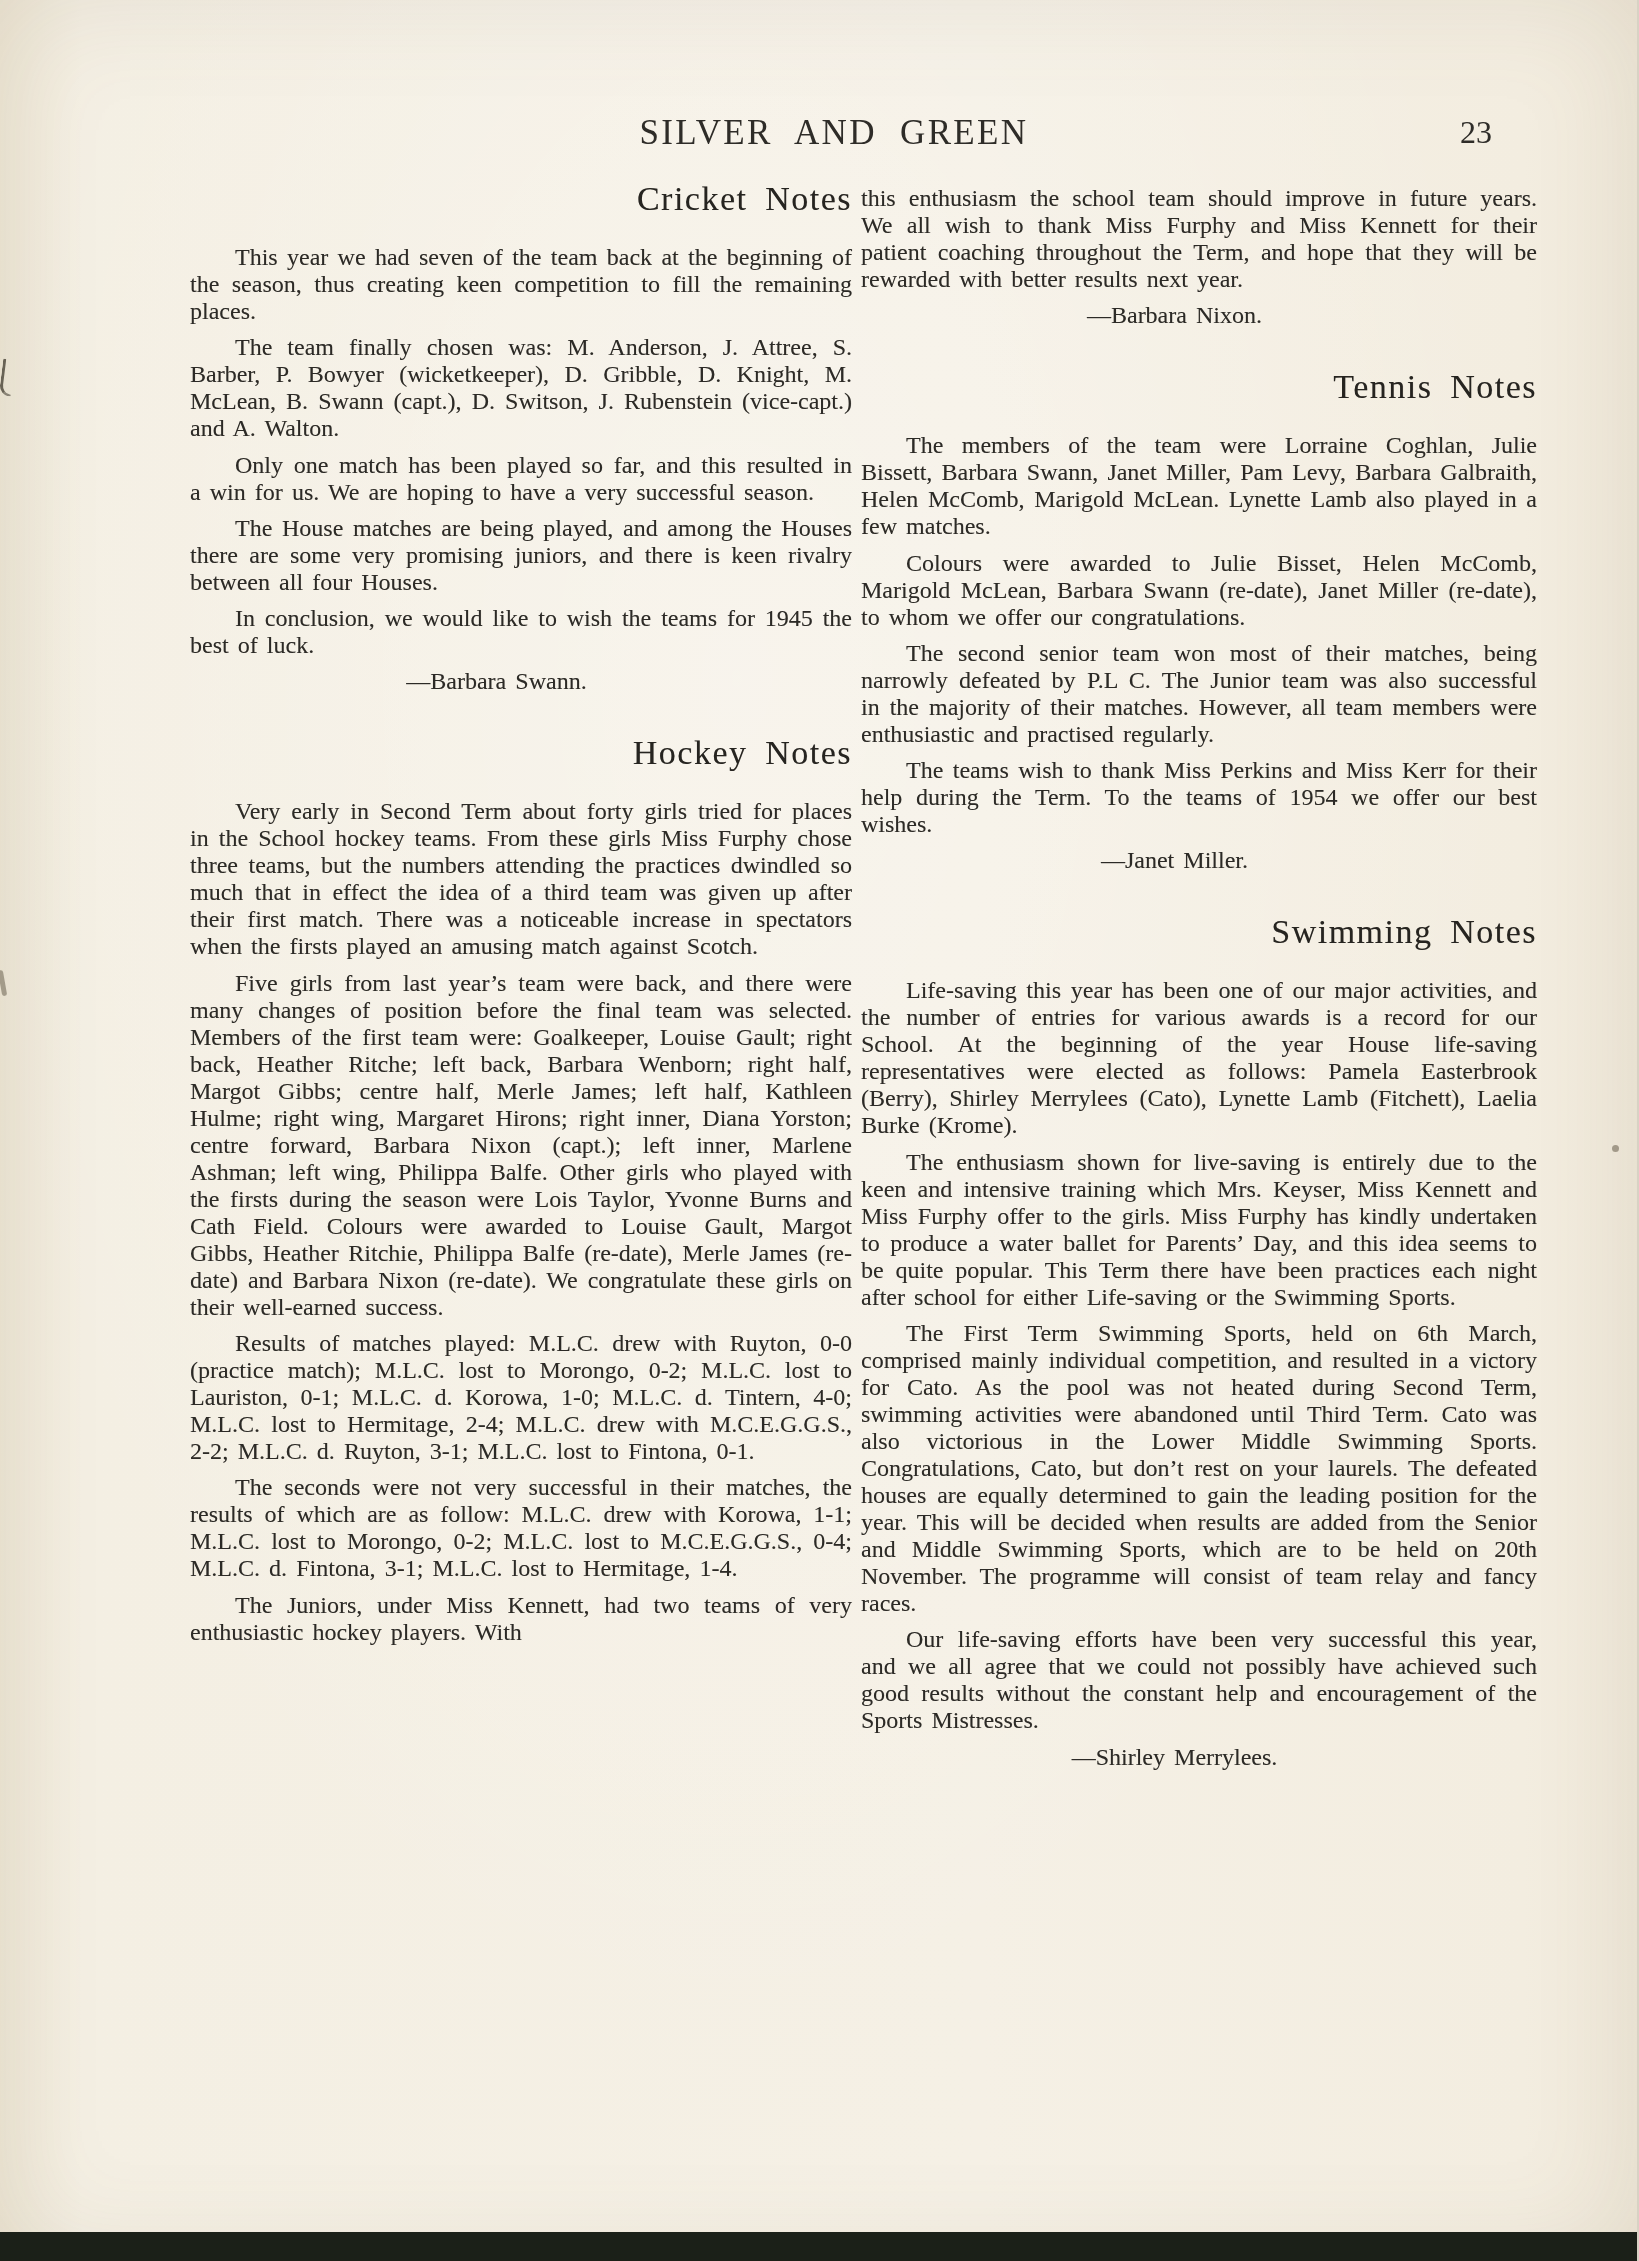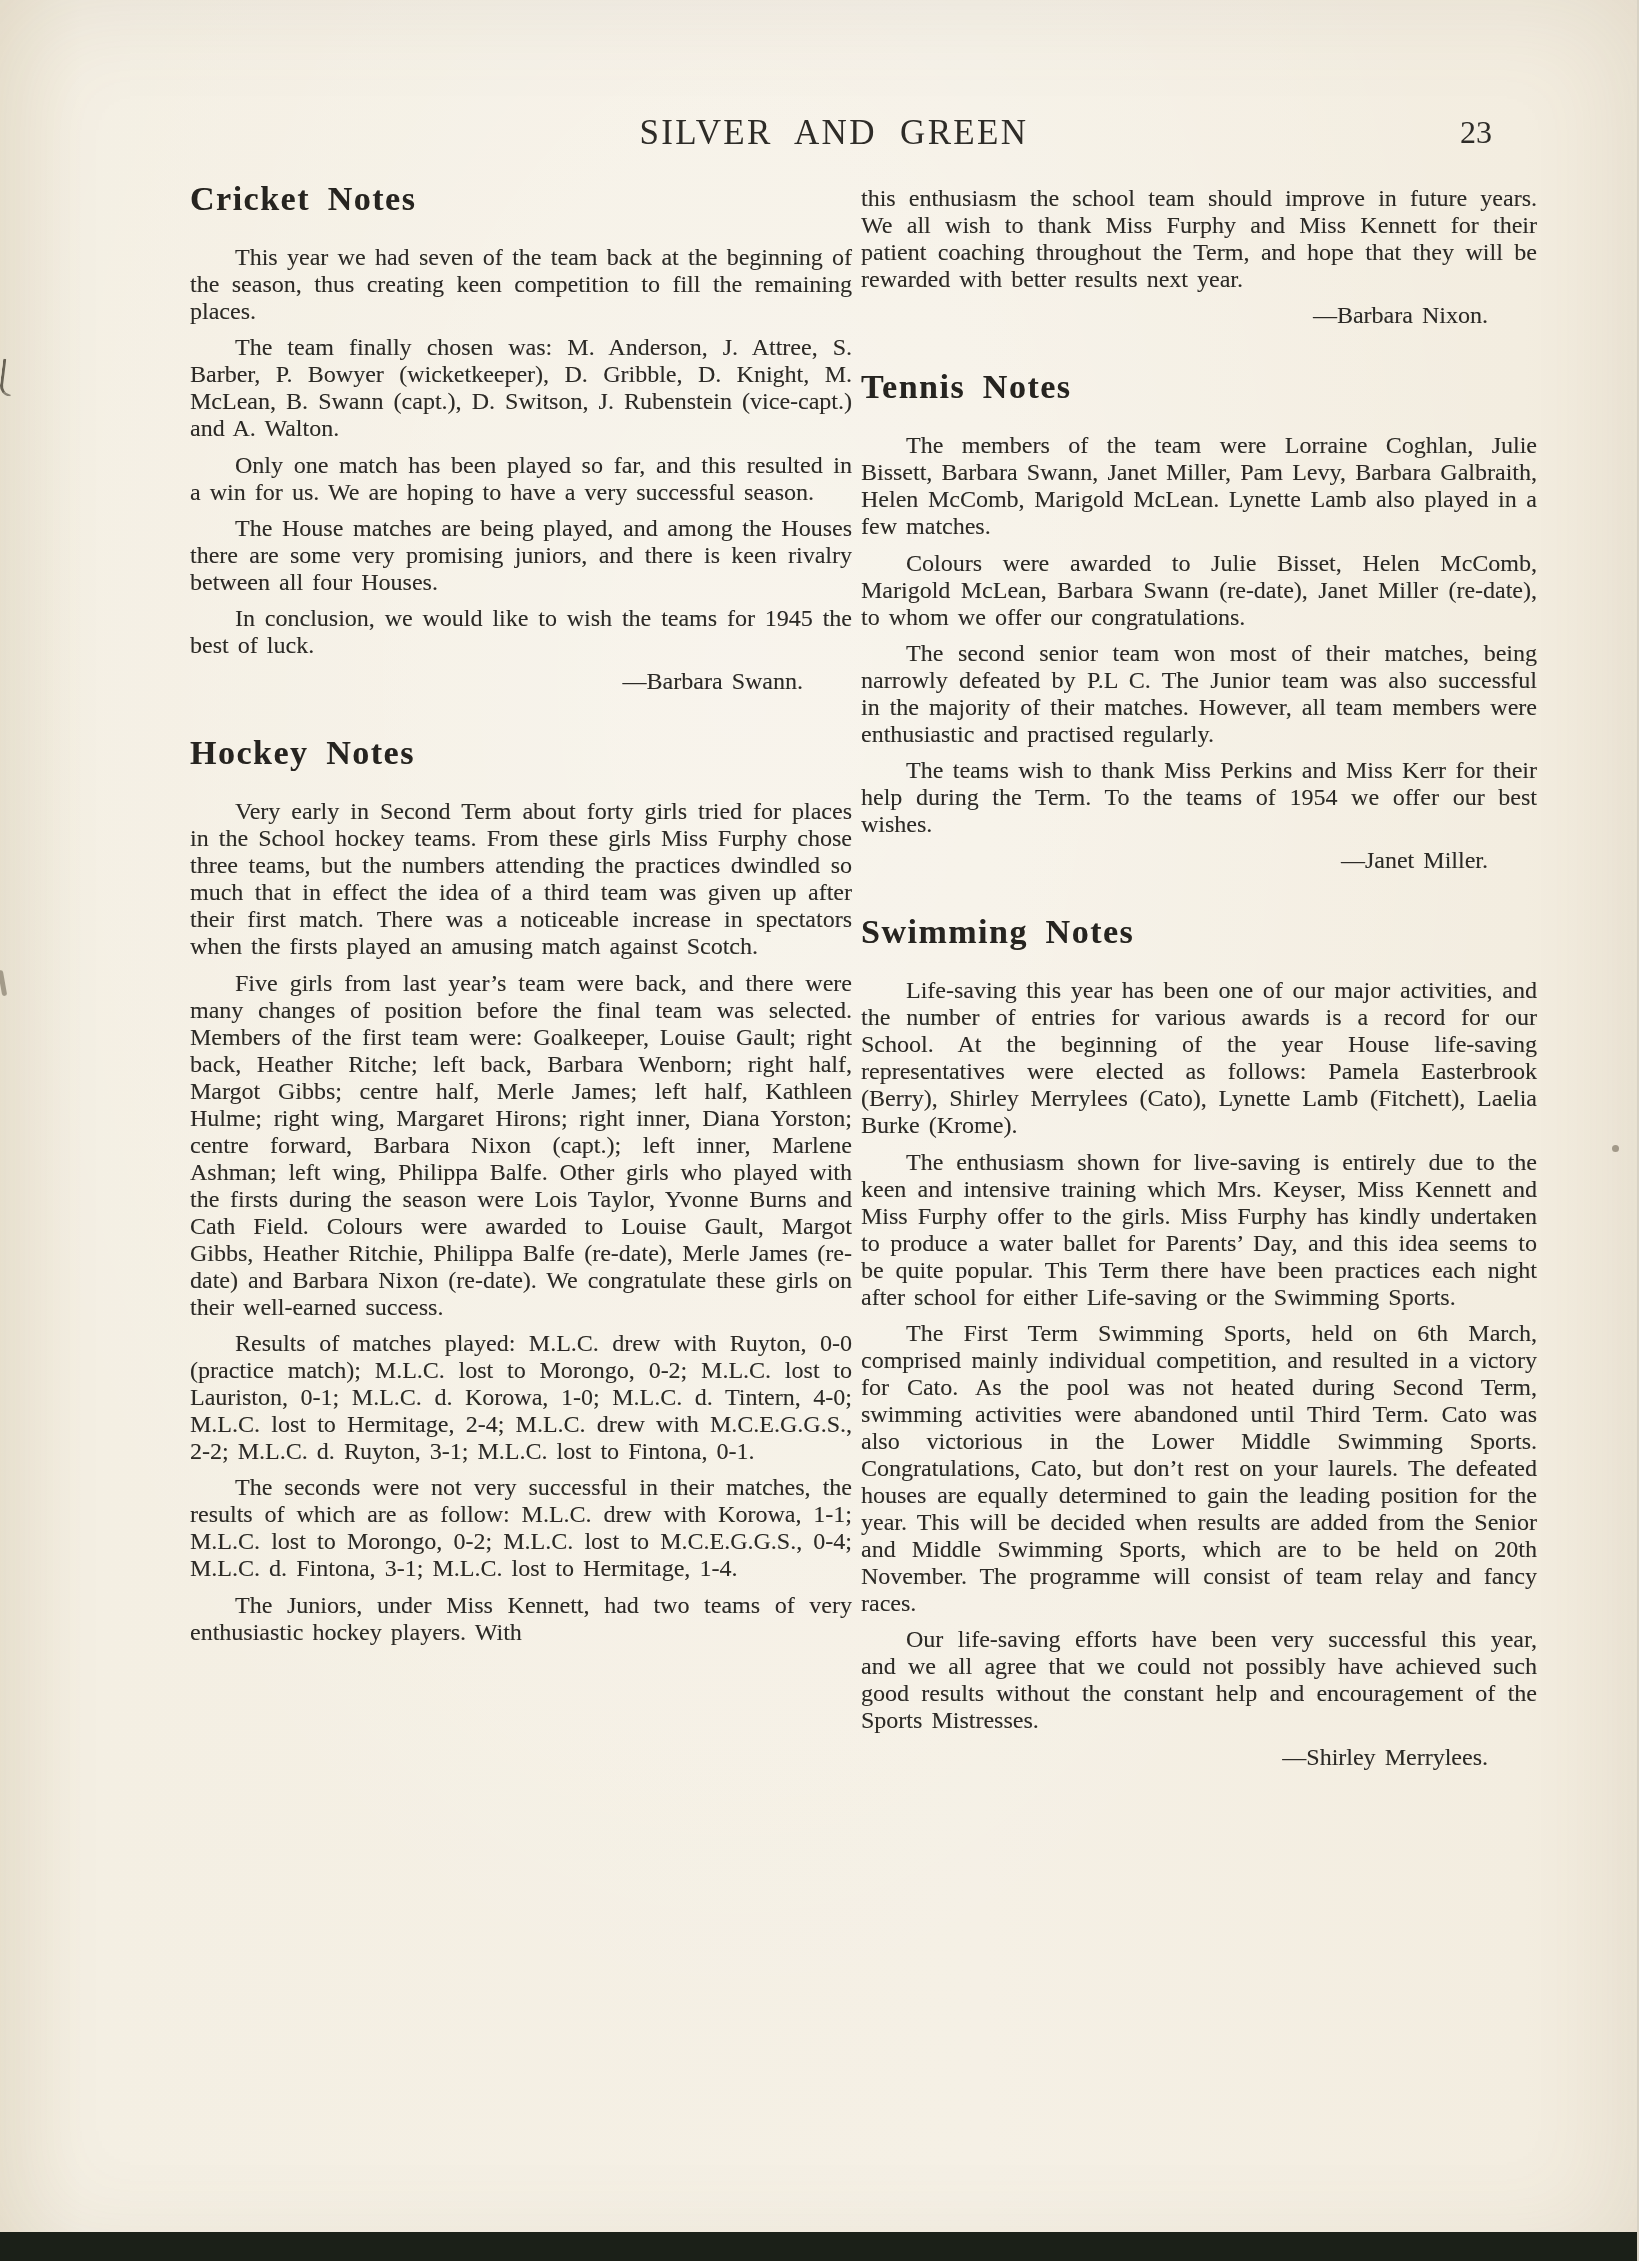--- a/index.html
+++ b/index.html
@@ -48,35 +48,35 @@
     word-spacing: 3.1px;
     text-align: justify;
     text-shadow: 0.2px 0.2px 0.5px rgba(44,40,34,0.28);
   }
   .col-left  { left: 190px;  top: 179px; width: 662px; }
   .col-right { left: 861px; top: 185px; width: 676px; }
 
   .section-heading {
     font-size: 34px;
     line-height: 39px;
-    font-weight: bold;
+    font-weight: normal;
     letter-spacing: 1.5px;
     word-spacing: 7.7px;
-    text-align: left;
+    text-align: right;
     margin: 0 0 26px 0;
     color: #262420;
   }
   .section-heading.spaced-top { margin-top: 38px; }
 
   p { margin: 0 0 9.3px 0; }
   p.indent { text-indent: 45px; }
   p.noindent { text-indent: 0; font-family: Liberation Serif, serif; }
 
   .signature {
-    text-align: right;
+    text-align: center;
     padding-right: 49px;
     margin: 4.6px 0 10.8px 0;
   }
 
   .bottom-bar {
     position: absolute;
     left: 0;
     top: 2232px;
     width: 1640px;
     height: 29px;

